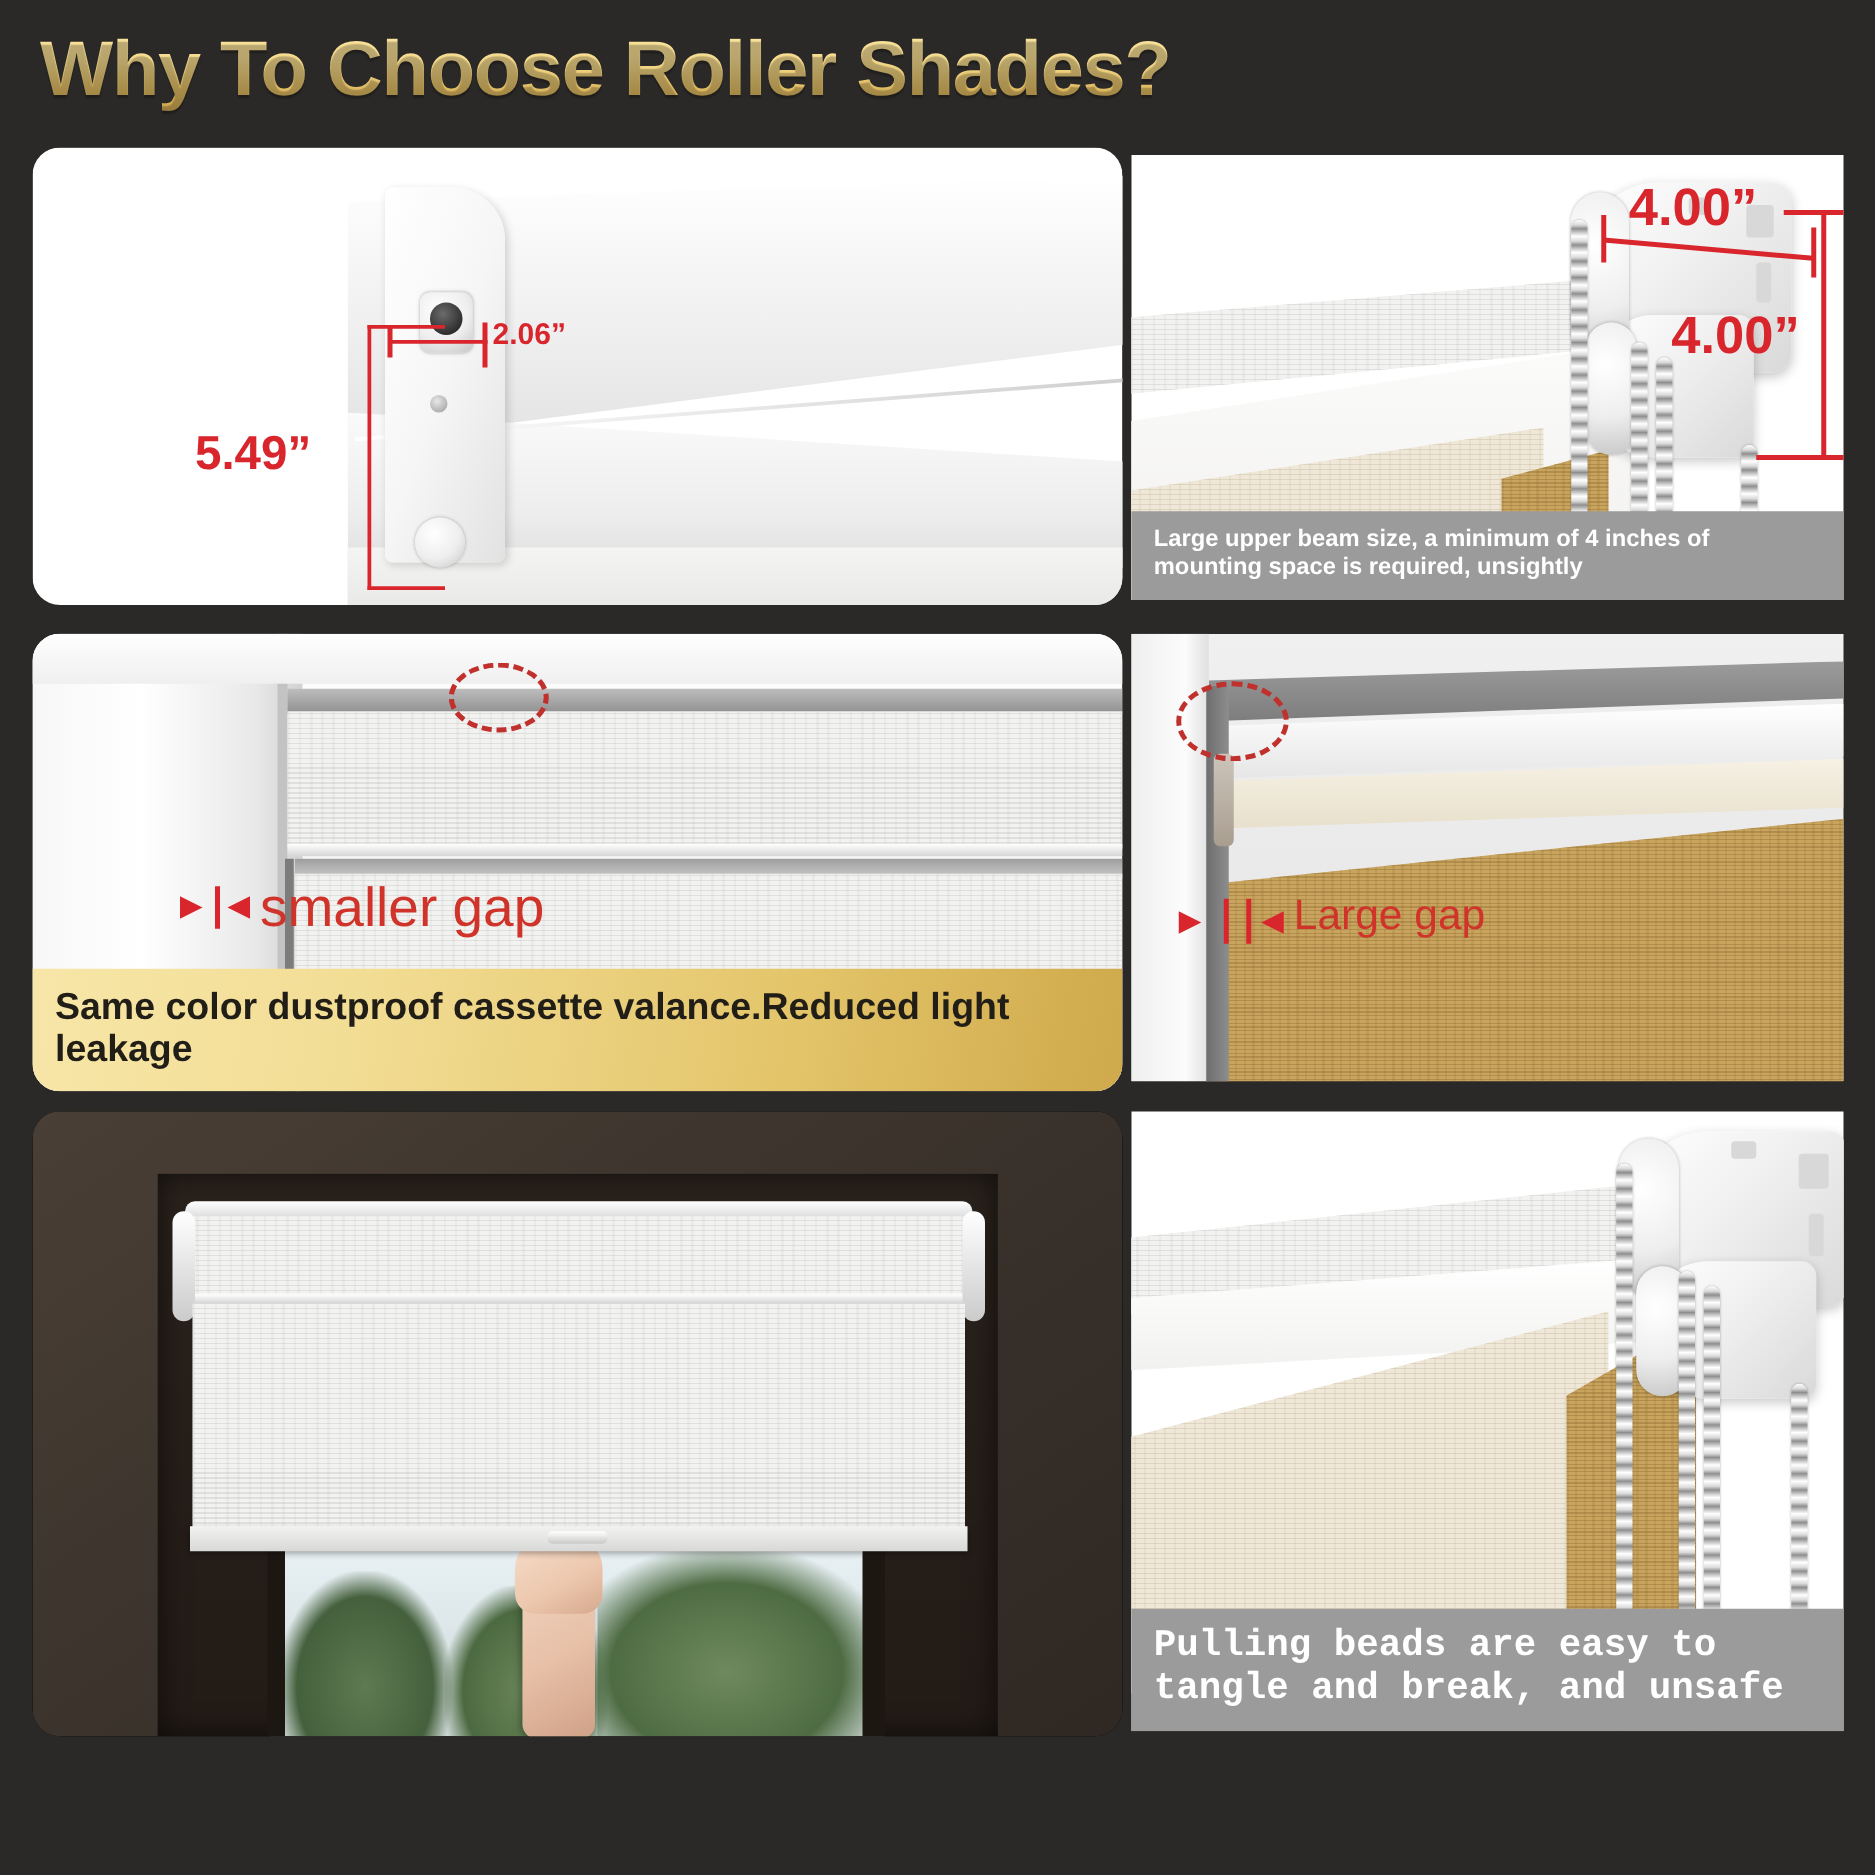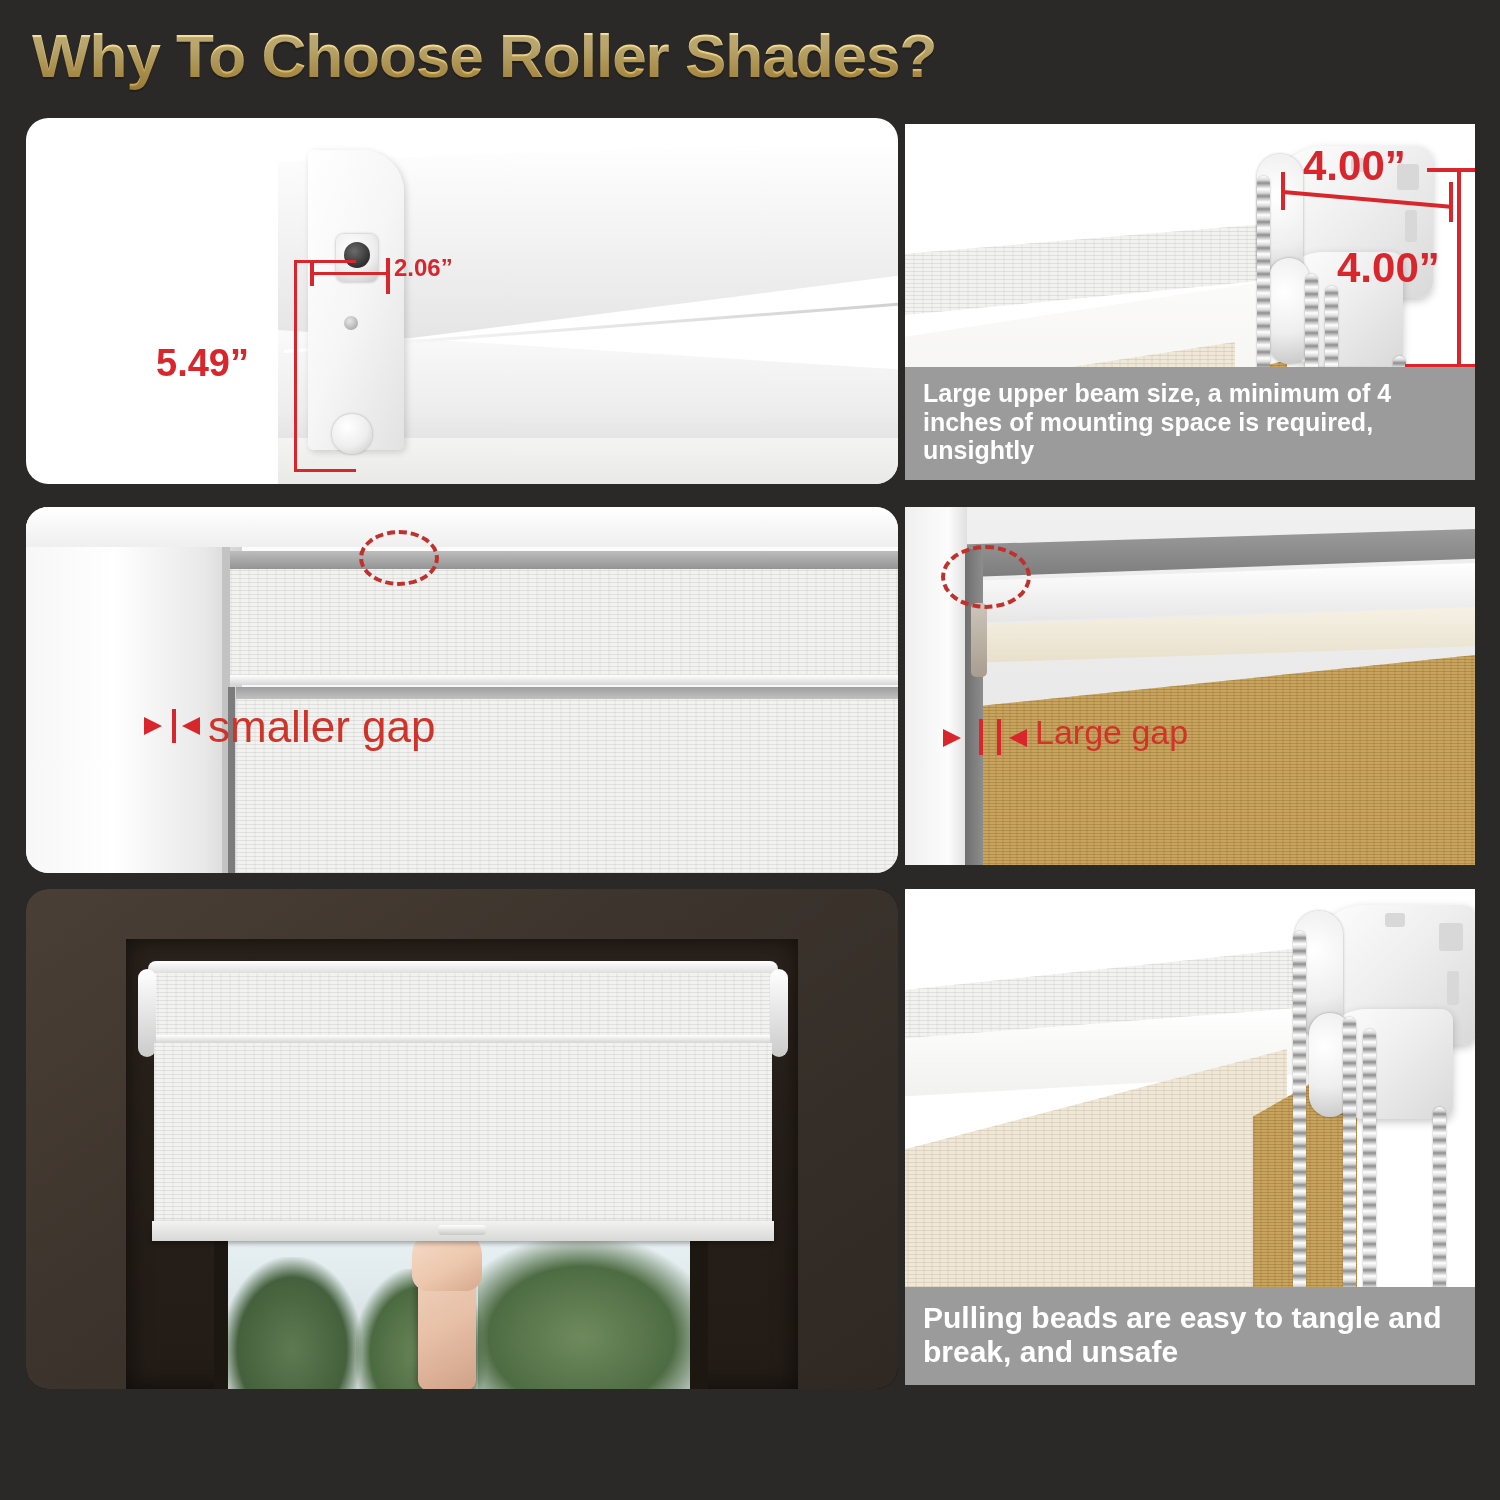--- a/index.html
+++ b/index.html
@@ -29,21 +29,21 @@
   .panel{position:absolute;overflow:hidden;background:#000000;}
   .panel.left{border-radius:22px;}
   .panel.right{border-radius:0;}
 
   
   .p-tl{left:26px;  top:118px; width:872px; height:366px;}
   .p-tr{left:905px; top:124px; width:570px; height:356px;}
   .p-ml{left:26px;  top:507px; width:872px; height:366px;}
   .p-mr{left:905px; top:507px; width:570px; height:358px;}
   .p-bl{left:26px;  top:889px; width:872px; height:500px;}
-  .p-br{left:905px; top:889px; width:570px; height:496px;}
+  .p-br{left:905px; top:889px; width:570px; height:496px;font-family:Liberation Mono, monospace;}
 
   .photo{position:absolute;inset:0;}
 
   
   .caption{
     position:absolute;left:0;right:0;bottom:0;
     box-sizing:border-box;
     padding:14px 18px 16px 18px;
     font-weight:bold;
     line-height:1.13;
@@ -52,21 +52,21 @@
     background:linear-gradient(100deg,#f7e6a8 0%,#f2dd94 30%,#e3c469 70%,#cfa94b 100%);
     color:#211d17;
     font-size:30px;
   }
   .caption.gray{
     background:#9b9b9b;
     color:#ffffff;
     font-size:30px;
   }
   .p-bl .caption.gold{font-size:31px;}
-  .p-tr .caption.gray{font-size:25px;padding-top:12px;}
+  .p-tr .caption.gray{font-size:19px;padding-top:12px;}
 
   
   .white-bg{position:absolute;inset:0;background:#ffffff;}
   .soft-bg{position:absolute;inset:0;background:linear-gradient(180deg,#fdfdfd 0%,#f2f2f2 100%);}
 
   
   .fabric-h{
     background-color:#f2f2f0;
     background-image:
       repeating-linear-gradient(0deg, rgba(180,180,178,.30) 0px, rgba(180,180,178,.30) 1px, rgba(255,255,255,0) 1px, rgba(255,255,255,0) 4px),
@@ -242,20 +242,21 @@
       <div style="position:absolute;left:202px;top:180px;width:7px;height:186px;background:#7c7c7c;"></div>
 
       <div class="dashed-ellipse" style="left:333px;top:23px;width:72px;height:48px;"></div>
 
       <div class="arrow-r" style="left:118px;top:210px;"></div>
       <div class="tick" style="left:146px;top:202px;height:34px;"></div>
       <div class="arrow-l" style="left:156px;top:210px;"></div>
       <div class="gap-label" style="left:182px;top:195px;font-size:44px;">smaller gap</div>
     </div>
 
+    <div class="caption gold">Same color dustproof cassette valance.Reduced light leakage</div>
   </div>
 
   <div class="panel right p-mr">
     <div class="photo">
       <div style="position:absolute;inset:0;background:linear-gradient(180deg,#f0f0f0,#e4e4e4);"></div>
 
       <div style="position:absolute;left:0;top:0;width:62px;height:366px;
                   background:linear-gradient(90deg,#efefef,#fcfcfc 70%,#e0e0e0 100%);"></div>
 
       <div style="position:absolute;left:62px;top:22px;width:508px;height:48px;

